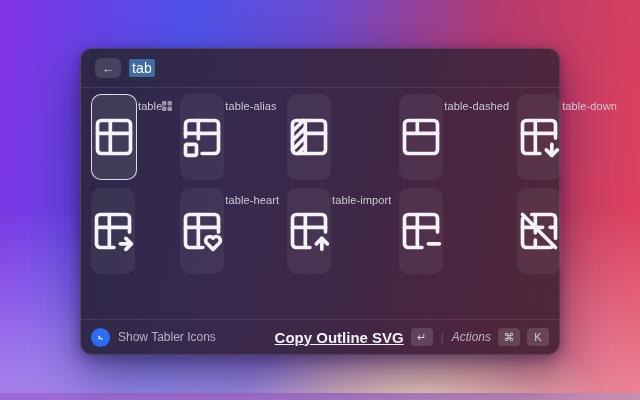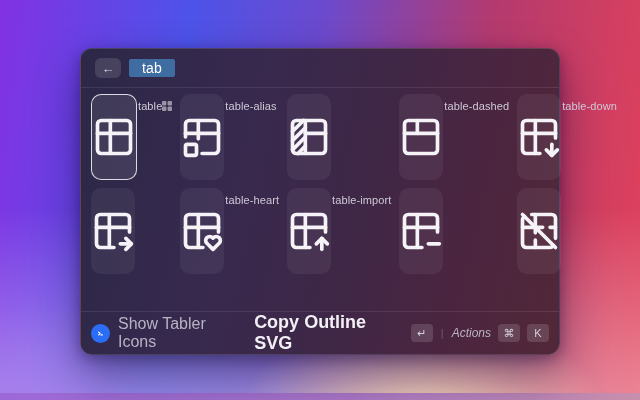--- a/index.html
+++ b/index.html
@@ -34,21 +34,21 @@
     height:38px;flex:0 0 38px;display:flex;align-items:center;gap:8px;
     padding:0 14px;border-bottom:1px solid rgba(255,255,255,0.09);
   }
   .back-btn{
     width:26px;height:20px;border-radius:6px;background:rgba(255,255,255,0.12);
     display:flex;align-items:center;justify-content:center;
     color:#d8d4e0;font-size:13px;line-height:1;cursor:default;
   }
   .search-query{
     color:#fff;font-size:14px;font-weight:500;letter-spacing:.2px;
-    padding:1px 13px;border-radius:2px;background:var(--selection,#3f6ca1);
+    padding:1px 3px;border-radius:2px;background:var(--selection,#3f6ca1);
   }
   
   .grid{
     flex:1 1 auto;display:grid;grid-template-columns:repeat(5,1fr);
     gap:8px 7px;padding:6px 10px;align-content:start;
   }
   .cell{display:flex;flex-direction:row;}
   .tile{
     height:86px;border-radius:10px;background:rgba(255,255,255,0.06);
     display:flex;align-items:center;justify-content:center;box-sizing:border-box;
@@ -70,23 +70,23 @@
   .footer{
     flex:0 0 34px;display:flex;align-items:center;gap:8px;
     padding:0 10px;border-top:1px solid rgba(255,255,255,0.09);
   }
   .logo-circle{
     width:19px;height:19px;border-radius:50%;background:var(--logo-blue,#2b6ef5);
     display:flex;align-items:center;justify-content:center;flex:0 0 auto;
   }
   .logo-circle svg{width:11px;height:11px;}
   .logo-circle svg path{fill:none;stroke:#fff;stroke-width:2.6;stroke-linecap:round;stroke-linejoin:round;}
-  .app-label{color:#b9b3c4;font-size:16px;}
+  .app-label{color:#b9b3c4;font-size:12px;}
   .footer-right{margin-left:auto;display:flex;align-items:center;gap:7px;}
-  .primary-action{color:#f2f0f5;font-size:18px;font-weight:700;}
+  .primary-action{color:#f2f0f5;font-size:15px;font-weight:700;text-decoration:underline;}
   .kbd{
     min-width:12px;height:18px;padding:0 5px;border-radius:4px;
     background:rgba(255,255,255,0.14);color:#d5d0dd;font-size:11px;
     display:flex;align-items:center;justify-content:center;
   }
   .footer-divider{color:rgba(255,255,255,0.22);font-size:11px;padding:0 1px;}
   .actions-label{color:#b9b3c4;font-size:12px;font-style:italic;}
 </style>
 </head>
 <body style="--selection: #3f6ca1; --logo-blue: #2b6ef5; --icon-stroke: #f5f3f7;">

